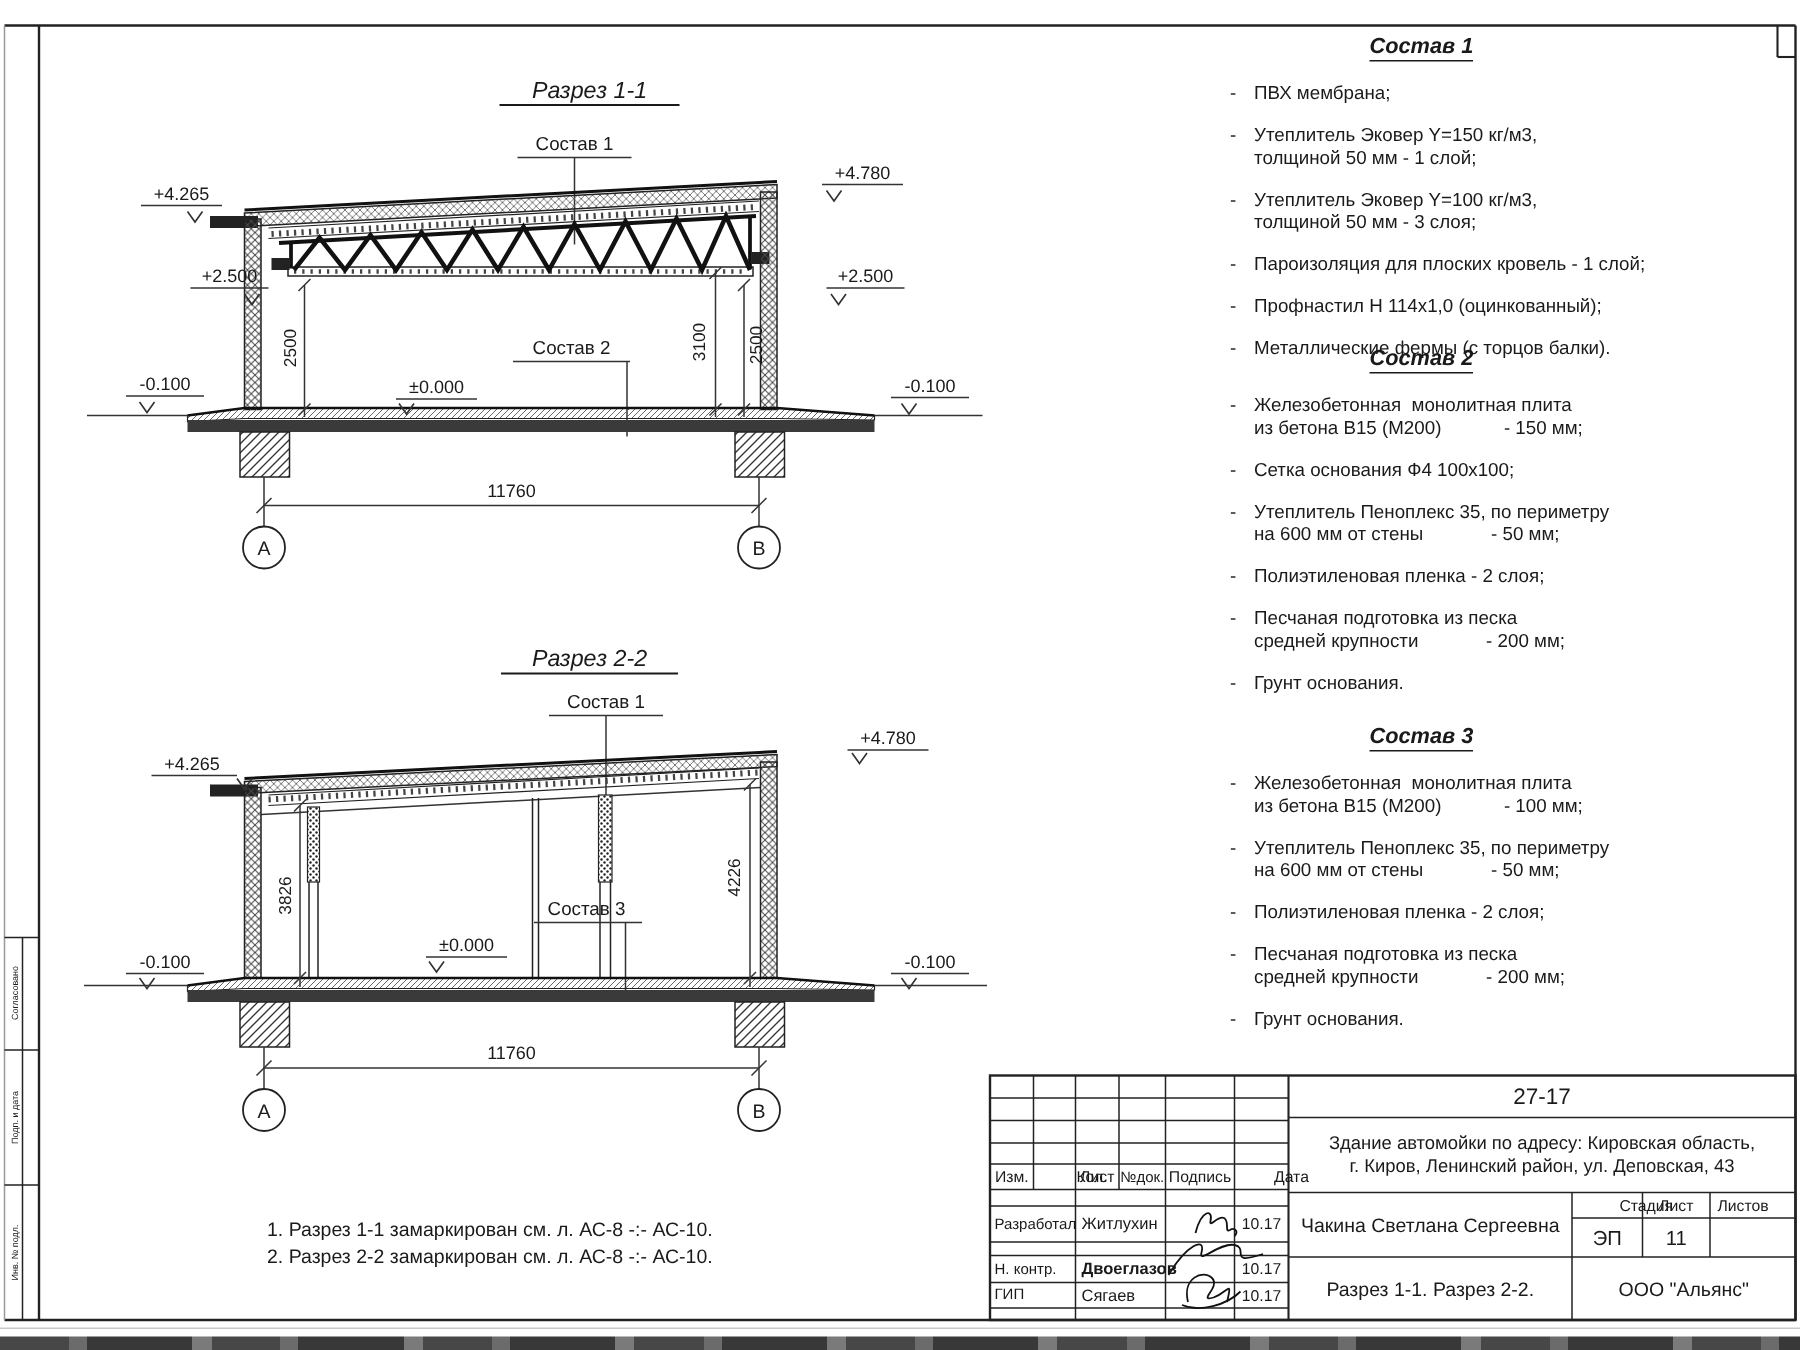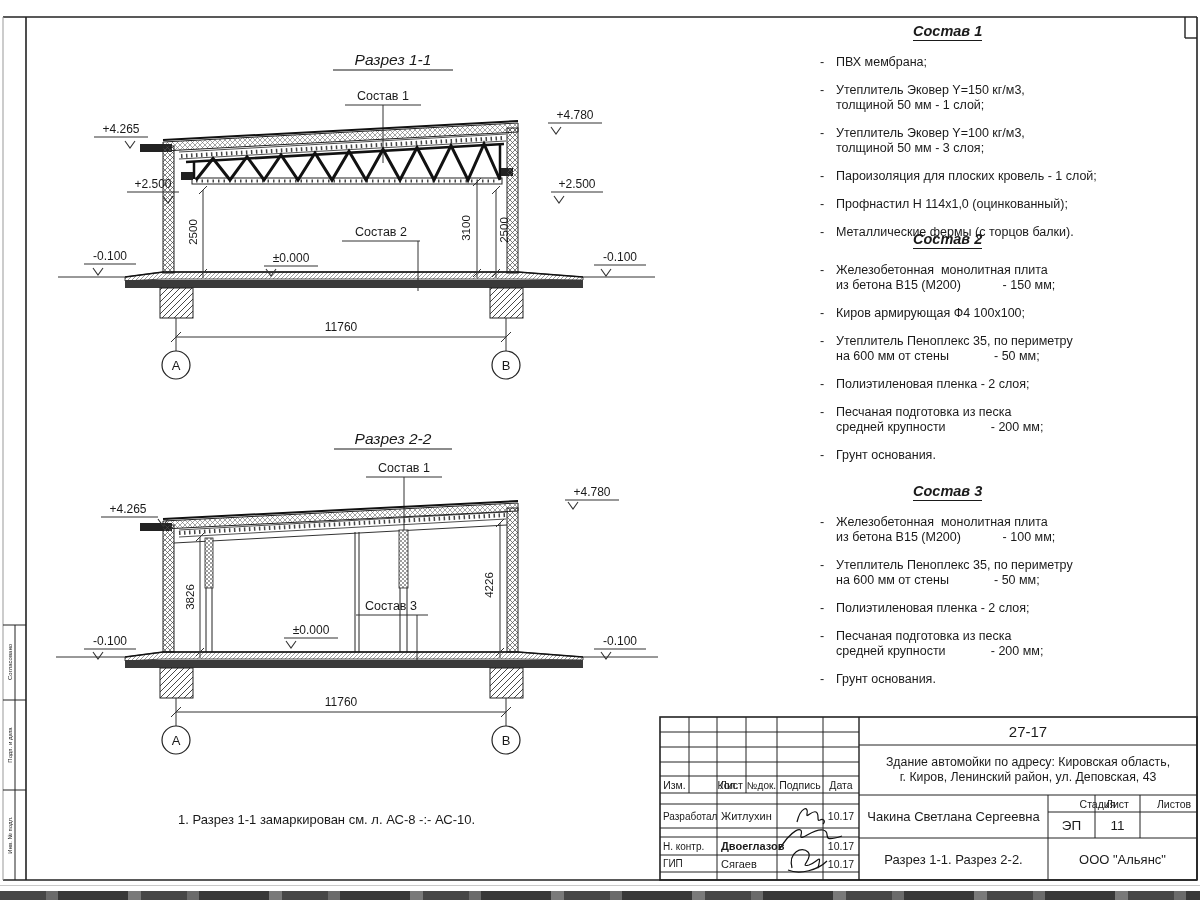--- a/index.html
+++ b/index.html
@@ -311,21 +311,21 @@
 <div class="comp" style="left:813px;top:230px;">
   <div class="comp-title">Состав 2</div>
   <div class="comp-items">
         <div class="comp-item">
           <span class="dash">-</span>
           <span class="ctext">Железобетонная  монолитная плита
 из бетона В15 (М200)            - 150 мм;</span>
         </div>
         <div class="comp-item">
           <span class="dash">-</span>
-          <span class="ctext">Киров армирующая Ф4 100х100;</span>
+          <span class="ctext">Сетка основания Ф4 100х100;</span>
         </div>
         <div class="comp-item">
           <span class="dash">-</span>
           <span class="ctext">Утеплитель Пеноплекс 35, по периметру
 на 600 мм от стены             - 50 мм;</span>
         </div>
         <div class="comp-item">
           <span class="dash">-</span>
           <span class="ctext">Полиэтиленовая пленка - 2 слоя;</span>
         </div>
@@ -364,41 +364,42 @@
         </div>
         <div class="comp-item">
           <span class="dash">-</span>
           <span class="ctext">Грунт основания.</span>
         </div>
       </div>
 </div>
 
 <div class="notes">
   <div>1. Разрез 1-1 замаркирован см. л. АС-8 -:- АС-10.</div>
+  <div>2. Разрез 2-2 замаркирован см. л. АС-8 -:- АС-10.</div>
 </div>
 
 <div class="tb-text ctr" style="left:860px;top:718px;width:336px;height:26px;font-size:15px;">27-17</div>
 <div class="tb-text ctr" style="left:860px;top:747px;width:336px;height:46px;font-size:12.3px;line-height:15.5px;">Здание автомойки по адресу: Кировская область,
 г. Киров, Ленинский район, ул. Деповская, 43</div>
 <div class="tb-text ctr" style="left:860px;top:796px;width:187px;height:41px;font-size:13px;">Чакина Светлана Сергеевна</div>
 <div class="tb-text ctr" style="left:1048px;top:796px;width:47px;height:15px;font-size:10.5px;margin-left:26px;">Стадия</div>
 <div class="tb-text ctr" style="left:1095px;top:796px;width:45px;height:15px;font-size:10.5px;">Лист</div>
-<div class="tb-text ctr" style="left:1140px;top:796px;width:44px;height:15px;font-size:10.5px;padding-left:12px;">Листов</div>
+<div class="tb-text ctr" style="left:1140px;top:796px;width:44px;height:15px;font-size:10.5px;">Листов</div>
 <div class="tb-text ctr" style="left:1048px;top:813px;width:47px;height:24px;font-size:13.5px;">ЭП</div>
 <div class="tb-text ctr" style="left:1095px;top:813px;width:45px;height:24px;font-size:13.5px;">11</div>
 <div class="tb-text ctr" style="left:1140px;top:813px;width:57px;height:24px;font-size:13.5px;"></div>
 <div class="tb-text ctr" style="left:860px;top:839px;width:187px;height:40px;font-size:13px;">Разрез 1-1. Разрез 2-2.</div>
 <div class="tb-text ctr" style="left:1048px;top:839px;width:149px;height:40px;font-size:13px;">ООО "Альянс"</div>
 
 <div class="tb-text ctr" style="left:660px;top:777px;width:29px;height:16px;font-size:10.5px;">Изм.</div>
 <div class="tb-text ctr" style="left:714px;top:777px;width:28px;height:16px;font-size:10.5px;text-align:center;">Кол.</div>
 <div class="tb-text ctr" style="left:717px;top:777px;width:29px;height:16px;font-size:10.5px;">Лист</div>
 <div class="tb-text ctr" style="left:746px;top:777px;width:31px;height:16px;font-size:10px;">№док.</div>
 <div class="tb-text ctr" style="left:777px;top:777px;width:46px;height:16px;font-size:10.5px;">Подпись</div>
-<div class="tb-text ctr" style="left:823px;top:777px;width:36px;height:16px;font-size:10.5px;">Дата</div>
+<div class="tb-text ctr" style="left:823px;top:777px;width:36px;height:16px;font-size:10.5px;padding-left:20px;">Дата</div>
 
 <div class="tb-text lft" style="left:663px;top:805px;width:54px;height:22px;font-size:10px;">Разработал</div>
 <div class="tb-text lft" style="left:721px;top:805px;width:56px;height:22px;font-size:11px;">Житлухин</div>
 <div class="tb-text ctr" style="left:823px;top:805px;width:36px;height:22px;font-size:10.5px;">10.17</div>
 
 <div class="tb-text lft" style="left:663px;top:838px;width:54px;height:16px;font-size:10px;">Н. контр.</div>
 <div class="tb-text lft" style="left:721px;top:838px;width:56px;height:16px;font-size:11px;font-weight:bold;">Двоеглазов</div>
 <div class="tb-text ctr" style="left:823px;top:838px;width:36px;height:16px;font-size:10.5px;">10.17</div>
 
 <div class="tb-text lft" style="left:663px;top:856px;width:54px;height:15px;font-size:10px;">ГИП</div>

